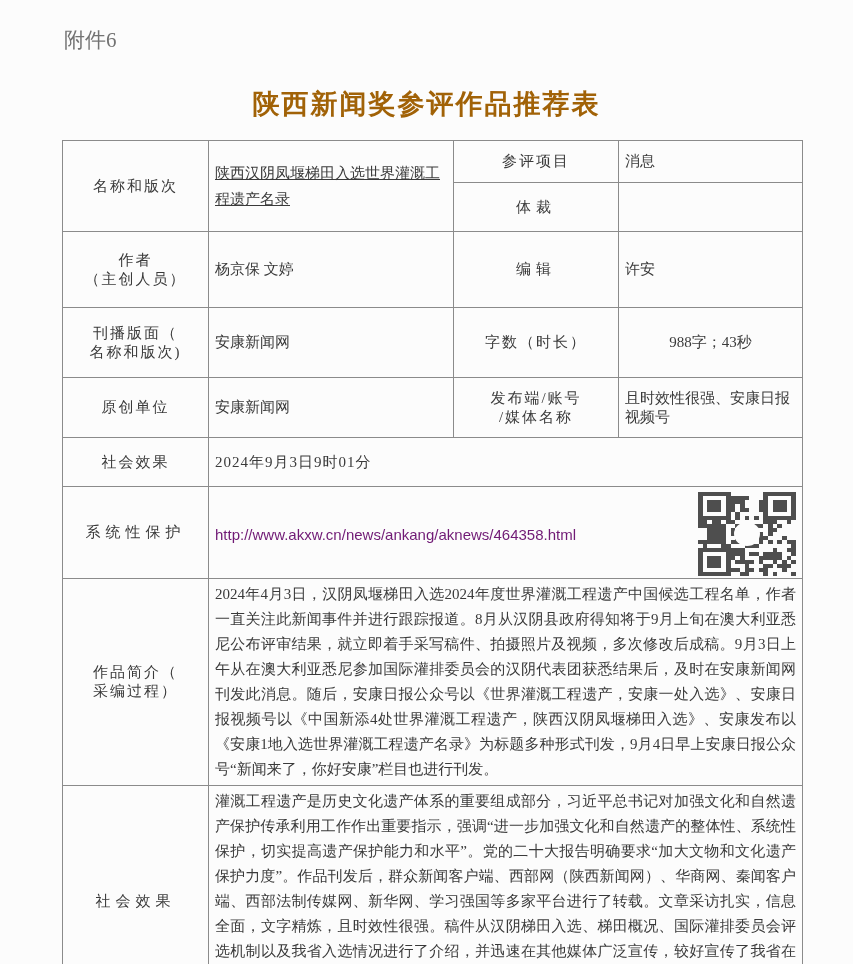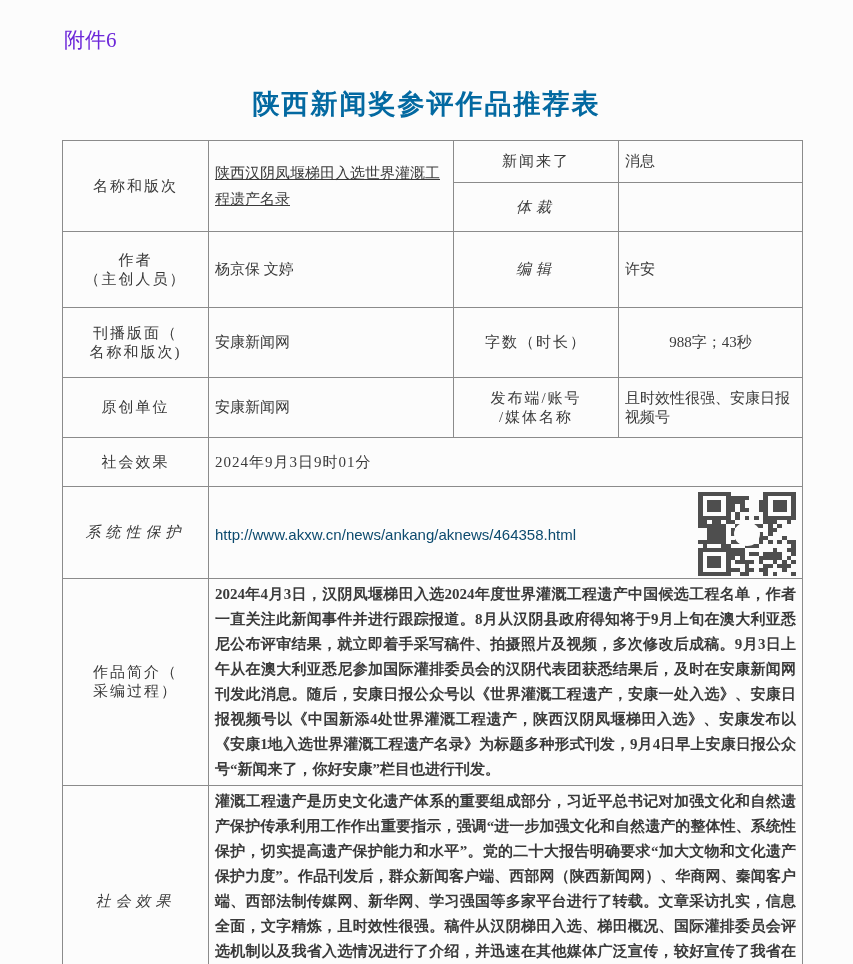--- a/index.html
+++ b/index.html
@@ -2,53 +2,53 @@
 <html><head>
 <meta charset="utf-8">
 <style>
   * { margin:0; padding:0; box-sizing:border-box; }
   html,body { background:#e9e9e9; }
   .page {
     position:relative; width:853px; height:964px; margin:0 auto;
     background:#fcfcfc; color:#3a3a3a; overflow:hidden;
     font-family:"Liberation Serif","DejaVu Serif",serif;
   }
-  .attachment { position:absolute; left:64px; top:26px; font-size:21px; color:#6d28d9; }
+  .attachment { position:absolute; left:64px; top:26px; font-size:21px; color:#737373; }
   .doc-title {
     position:absolute; left:0; top:86px; width:100%; text-align:center;
-    font-size:27px; font-weight:bold; letter-spacing:2px; color:#0369a1;
+    font-size:27px; font-weight:bold; letter-spacing:2px; color:#a16207;
   }
   table.form {
     position:absolute; left:62px; top:140px; width:740px;
     border-collapse:collapse; table-layout:fixed;
   }
   table.form td {
     border:1px solid #8b8b8b; vertical-align:middle;
     font-size:15px; color:#3a3a3a; padding:3px 6px;
     overflow:hidden;
   }
   td.lbl {
     text-align:center; white-space:pre-line; letter-spacing:2px;
     font-size:18px; color:#353535;
   }
-  td.lbl.sp { letter-spacing:5px;font-style:italic; }
+  td.lbl.sp { letter-spacing:5px; }
   td.vtop-near { vertical-align:top; padding-top:14px;margin-top:28px; }
   td.vtop-far { vertical-align:top; padding-top:36px; }
   td.val-top { vertical-align:top; padding-top:5px; }
   td.title-val { vertical-align:top; font-size:16px; line-height:26px; padding:4px 6px 4px 5px;text-decoration:underline; }
   td.date-val { font-size:19px; padding-left:10px; letter-spacing:1px; }
   td.num-val { padding-left:14px;text-align:center; }
   td.para {
     vertical-align:top; text-align:justify;
-    font-size:15px; line-height:25px; padding:3px 7px 3px 6px;font-weight:bold;
+    font-size:15px; line-height:25px; padding:3px 7px 3px 6px;
   }
   td.url-cell { position:relative; vertical-align:top; }
   .url-text {
     font-family:"Liberation Sans","DejaVu Sans",sans-serif;
-    font-size:15px; color:#0c4a6e; display:inline-block; margin-top:4px;
+    font-size:15px; color:#701a75; display:inline-block; margin-top:4px;
   }
   .qr {
     position:absolute; top:5px; right:6px; width:98px; height:84px;
     display:grid; grid-template-columns:repeat(21,1fr); grid-template-rows:repeat(21,1fr);
   }
   .qr i { display:block; }
   .qr i.d { background:#4e4e4e; }
   .qr .qr-hole {
     position:absolute; left:50%; top:50%; width:26px; height:24px;
     background:#fcfcfc; border-radius:50%; transform:translate(-50%,-50%);
@@ -68,21 +68,21 @@
       <col style="width:146px">
         <col style="width:245px">
         <col style="width:165px">
         <col style="width:184px">
     </colgroup>
 
     <tbody>
         <tr style="height:42px">
       <td class="lbl" rowspan="2">名称和版次</td>
       <td class="title-val" rowspan="2">陕西汉阴凤堰梯田入选世界灌溉工程遗产名录</td>
-      <td class="lbl">新闻来了</td>
+      <td class="lbl">参评项目</td>
       <td class="val-top">消息</td>
     </tr>
 
     <tr style="height:49px">
       <td class="lbl sp">体裁</td>
       <td class="val-top"></td>
     </tr>
 
     <tr style="height:76px">
       <td class="lbl">作者

